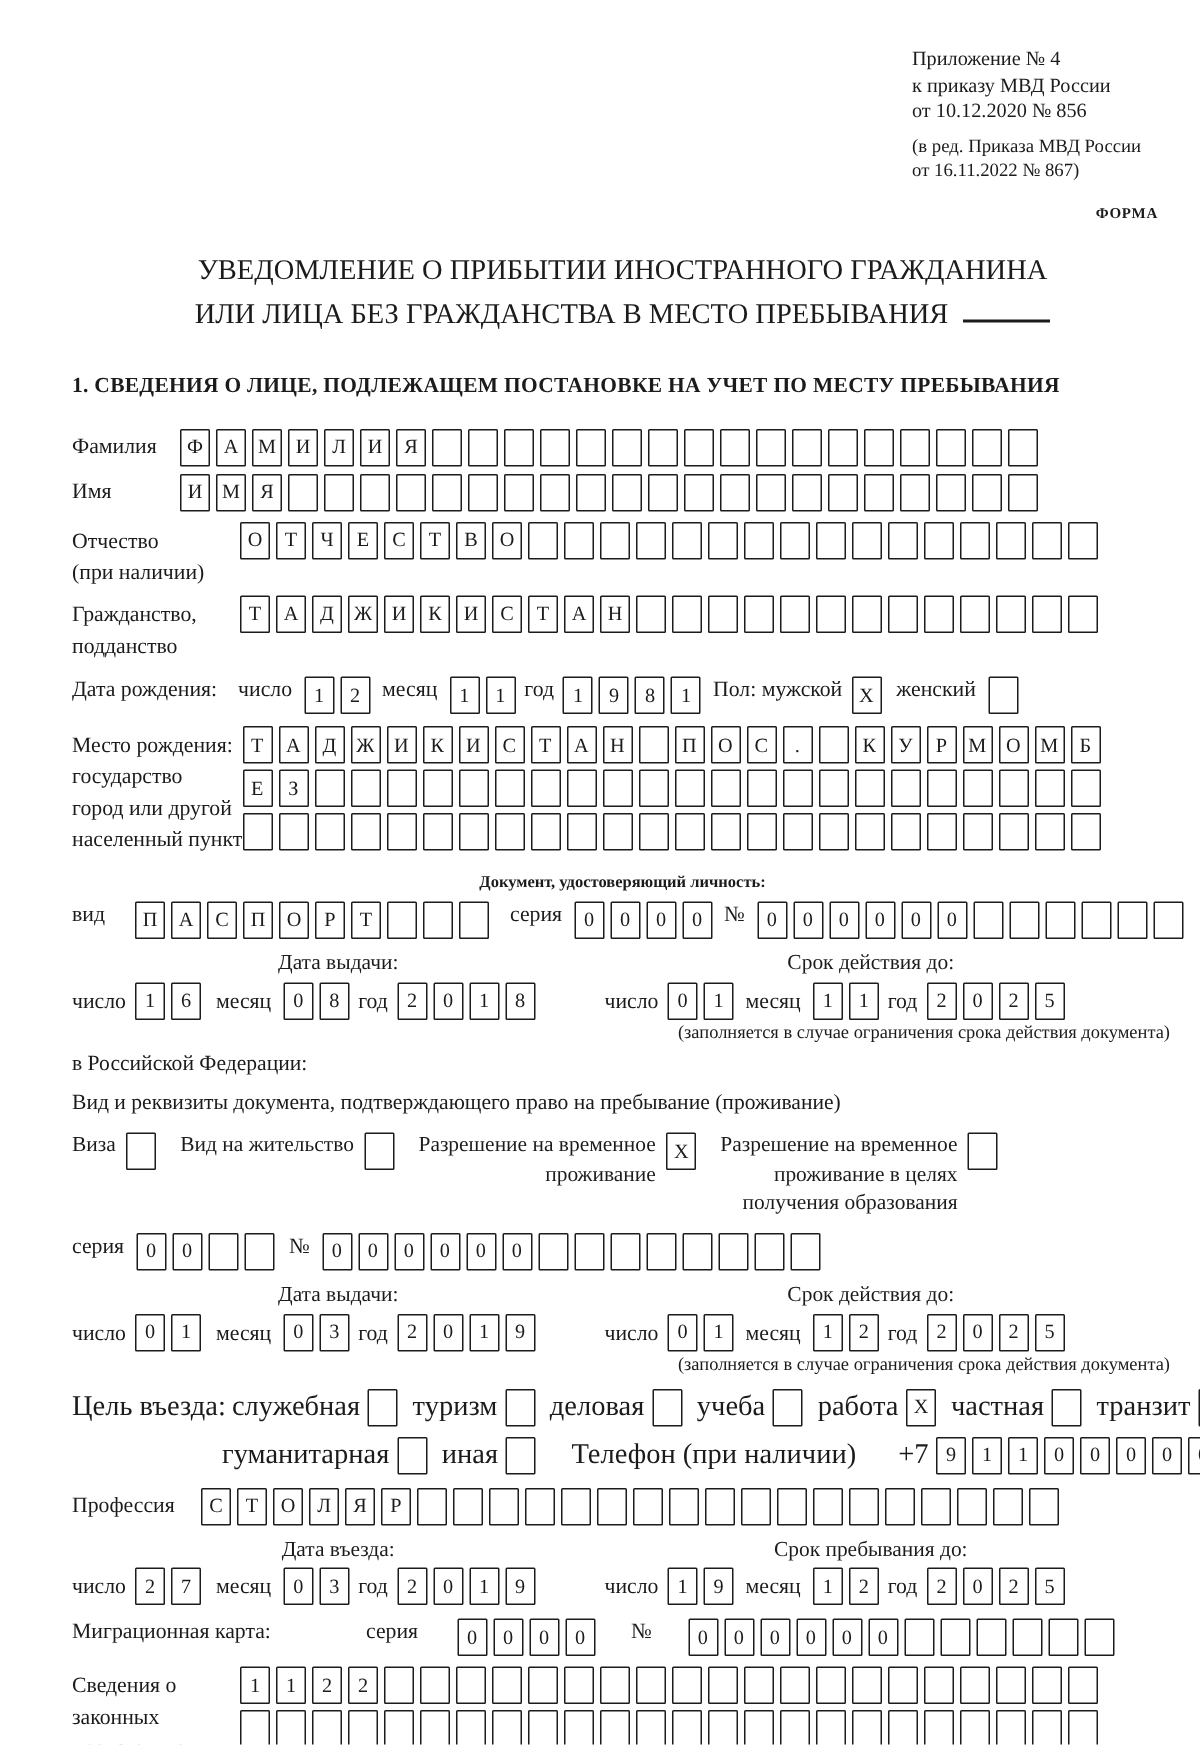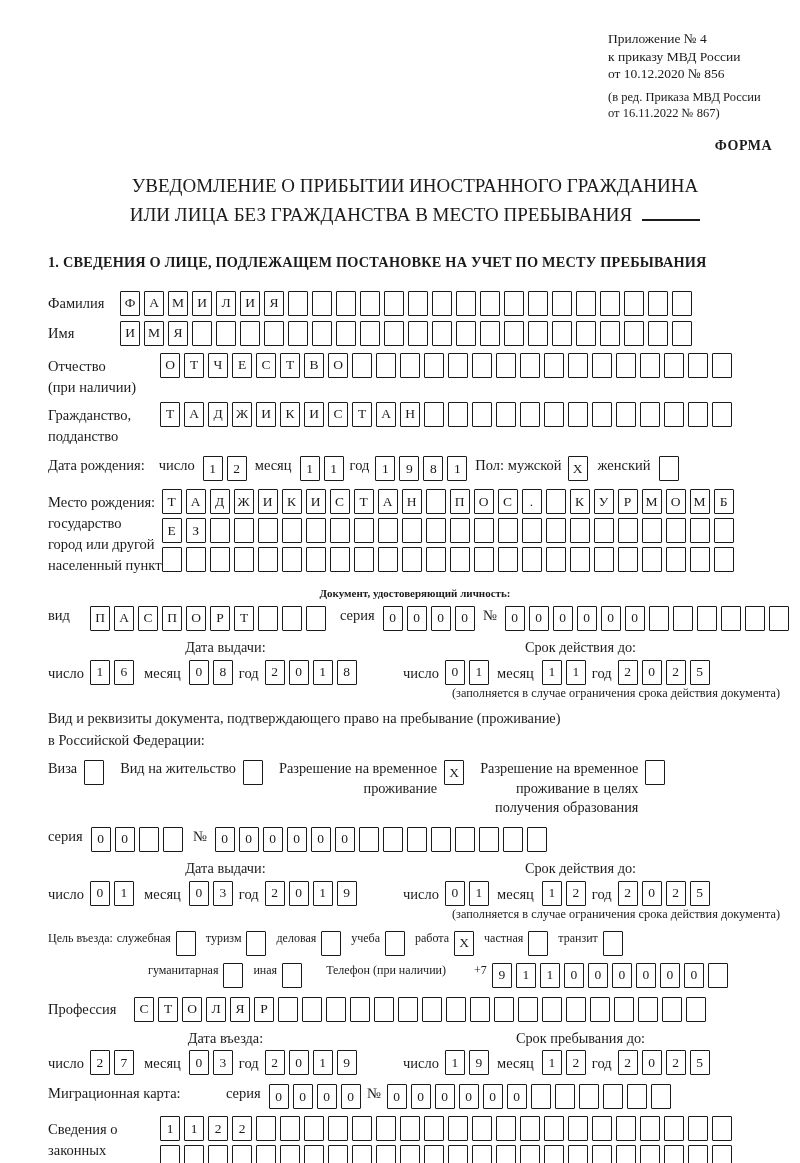--- a/index.html
+++ b/index.html
@@ -8,21 +8,21 @@
     width:800px; height:1163px; overflow:hidden;
     font-family:"Liberation Serif", serif;
     color:#1b1b1b; font-size:14.5px; line-height:1.25;
   }
   .page { padding:30px 18px 16px 48px; }
 
   
   .appendix { margin-left:560px; font-size:13.5px; }
   .appendix div { line-height:1.3; }
   .edition { margin-top:6px; font-size:12.5px; }
-  .forma { text-align:right; font-weight:bold; font-size:14px; margin-top:16px; padding-right:10px; letter-spacing:.5px; }
+  .forma { text-align:right; font-weight:bold; font-size:10px; margin-top:16px; padding-right:10px; letter-spacing:.5px; }
 
   .title { text-align:center; font-weight:normal; font-size:19px; margin-top:16px; line-height:1.55; }
   .uline { display:inline-block; width:58px; border-bottom:2px solid #1b1b1b; margin-left:10px; height:12px; }
 
   .section-title { font-weight:bold; font-size:14.3px; margin-top:24px; letter-spacing:.2px; }
 
   .row { display:flex; align-items:flex-start; margin-top:5px; white-space:nowrap; }
   .vcenter { align-items:flex-start; }
   .lbl { font-size:14.5px; }
   .lblcol-s { flex:0 0 72px; padding-top:3px; }
@@ -48,21 +48,21 @@
   .dhead { text-align:center; font-size:14.3px; margin-bottom:3px; }
   .dvals { display:flex; align-items:center; white-space:nowrap; }
   .note { font-size:12.3px; text-align:right; margin-top:1px; padding-right:2px; }
 
   .chk-row { display:flex; align-items:flex-start; margin-top:10px; white-space:normal; }
   .chk-item { display:flex; align-items:flex-start; margin-right:16px; }
   .chk-label { font-size:14.3px; line-height:1.35; }
   .chk-label.center { text-align:right; }
   .chk-item .boxes { margin-left:7px; margin-top:1px; }
 
-  .purpose .lbl { font-size:12px; }
+  .purpose .lbl { font-size:19px; }
   .purpose .boxes { margin-left:5px; margin-right:10px; }
 </style>
 </head>
 <body>
 
 <div class="page">
 
   <div class="appendix">
     <div>Приложение № 4</div>
     <div>к приказу МВД России</div>
@@ -407,22 +407,22 @@
             <span class="cell">2</span>
             <span class="cell">0</span>
             <span class="cell">2</span>
             <span class="cell">5</span>
           </span>
       </div>
     </div>
   </div>
   <div class="note">(заполняется в случае ограничения срока действия документа)</div>
 
+  <div style="margin-top:4px; font-size:14.4px;">в Российской Федерации:</div>
   <div style="margin-top:8px; font-size:14.4px;">Вид и реквизиты документа, подтверждающего право на пребывание (проживание)</div>
-  <div style="margin-top:4px; font-size:14.4px;">в Российской Федерации:</div>
 
   <div class="chk-row">
     <div class="chk-item">
       <span class="chk-label">Виза</span>
       <span class="boxes">
           <span class="cell"></span>
         </span>
     </div>
     <div class="chk-item">
       <span class="chk-label">Вид на жительство</span>
@@ -653,21 +653,21 @@
         <span class="boxes gap6">
             <span class="cell">2</span>
             <span class="cell">0</span>
             <span class="cell">2</span>
             <span class="cell">5</span>
           </span>
       </div>
     </div>
   </div>
 
-  <div class="row vcenter" style="margin-top:9px;">
+  <div class="row vcenter" style="margin-top:9px;gap:18px;">
     <span class="lbl" style="flex:0 0 150px;">Миграционная карта:</span>
     <span class="lbl gap28">серия</span>
     <span class="boxes gap8">
         <span class="cell">0</span>
         <span class="cell">0</span>
         <span class="cell">0</span>
         <span class="cell">0</span>
       </span>
     <span class="lbl gap6">№</span>
     <span class="boxes gap6">

